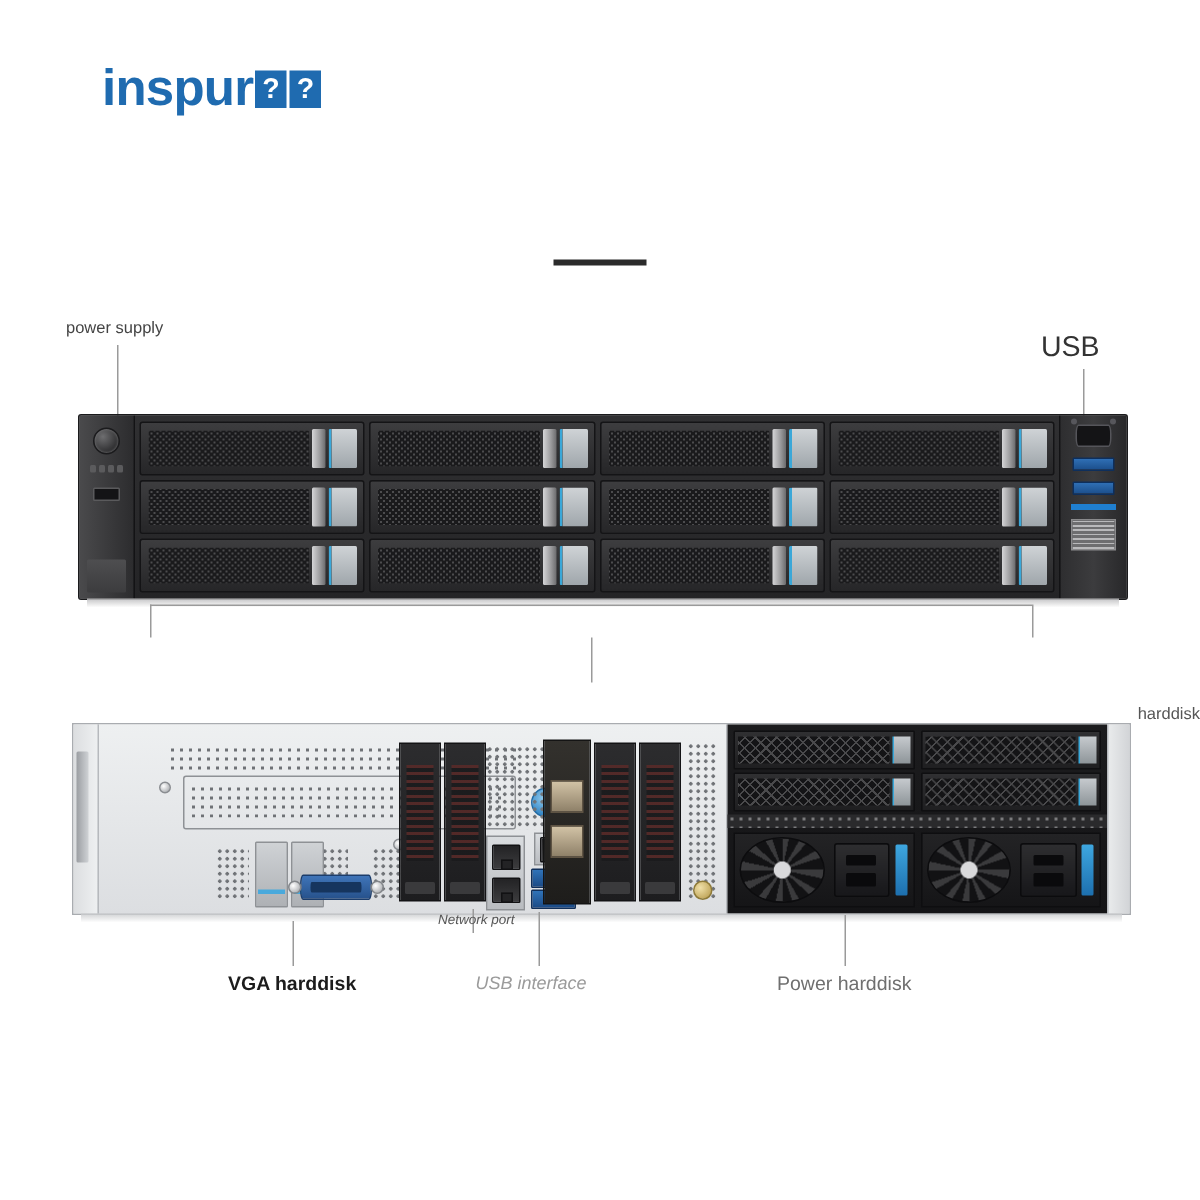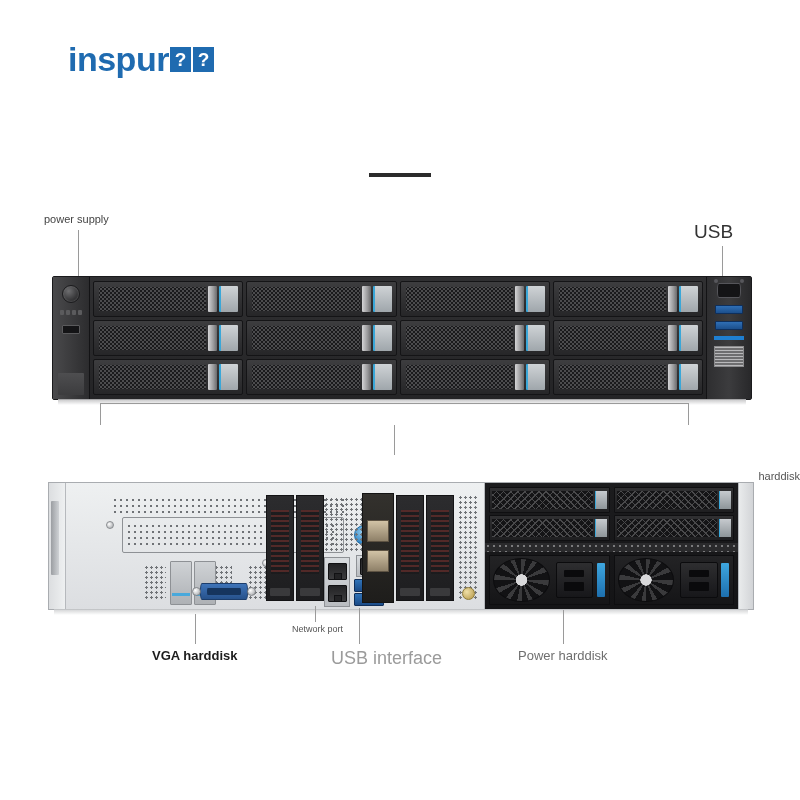--- a/index.html
+++ b/index.html
@@ -126,31 +126,33 @@
     left: 152px;
     top: 648px;
     font-size: 13px;
     font-weight: 700;
     color: #1c1c1c;
   }
   #leader-vga { left: 195px; top: 614px; height: 30px; }
 
   #label-network {
     left: 292px;
-    top: 624px;
+    top: 608px;
     font-size: 9px;
     color: #555;
+    font-style: italic;
   }
   #leader-network { left: 315px; top: 606px; height: 16px; }
 
   #label-usb-rear {
-    left: 331px;
+    left: 317px;
     top: 648px;
-    font-size: 18px;
+    font-size: 12px;
     color: #9b9b9b;
+    font-style: italic;
   }
   #leader-usb-rear { left: 359px; top: 608px; height: 36px; }
 
   #label-power-rear {
     left: 518px;
     top: 648px;
     font-size: 13px;
     color: #6f6f6f;
   }
   #leader-power-rear { left: 563px; top: 610px; height: 34px; }

